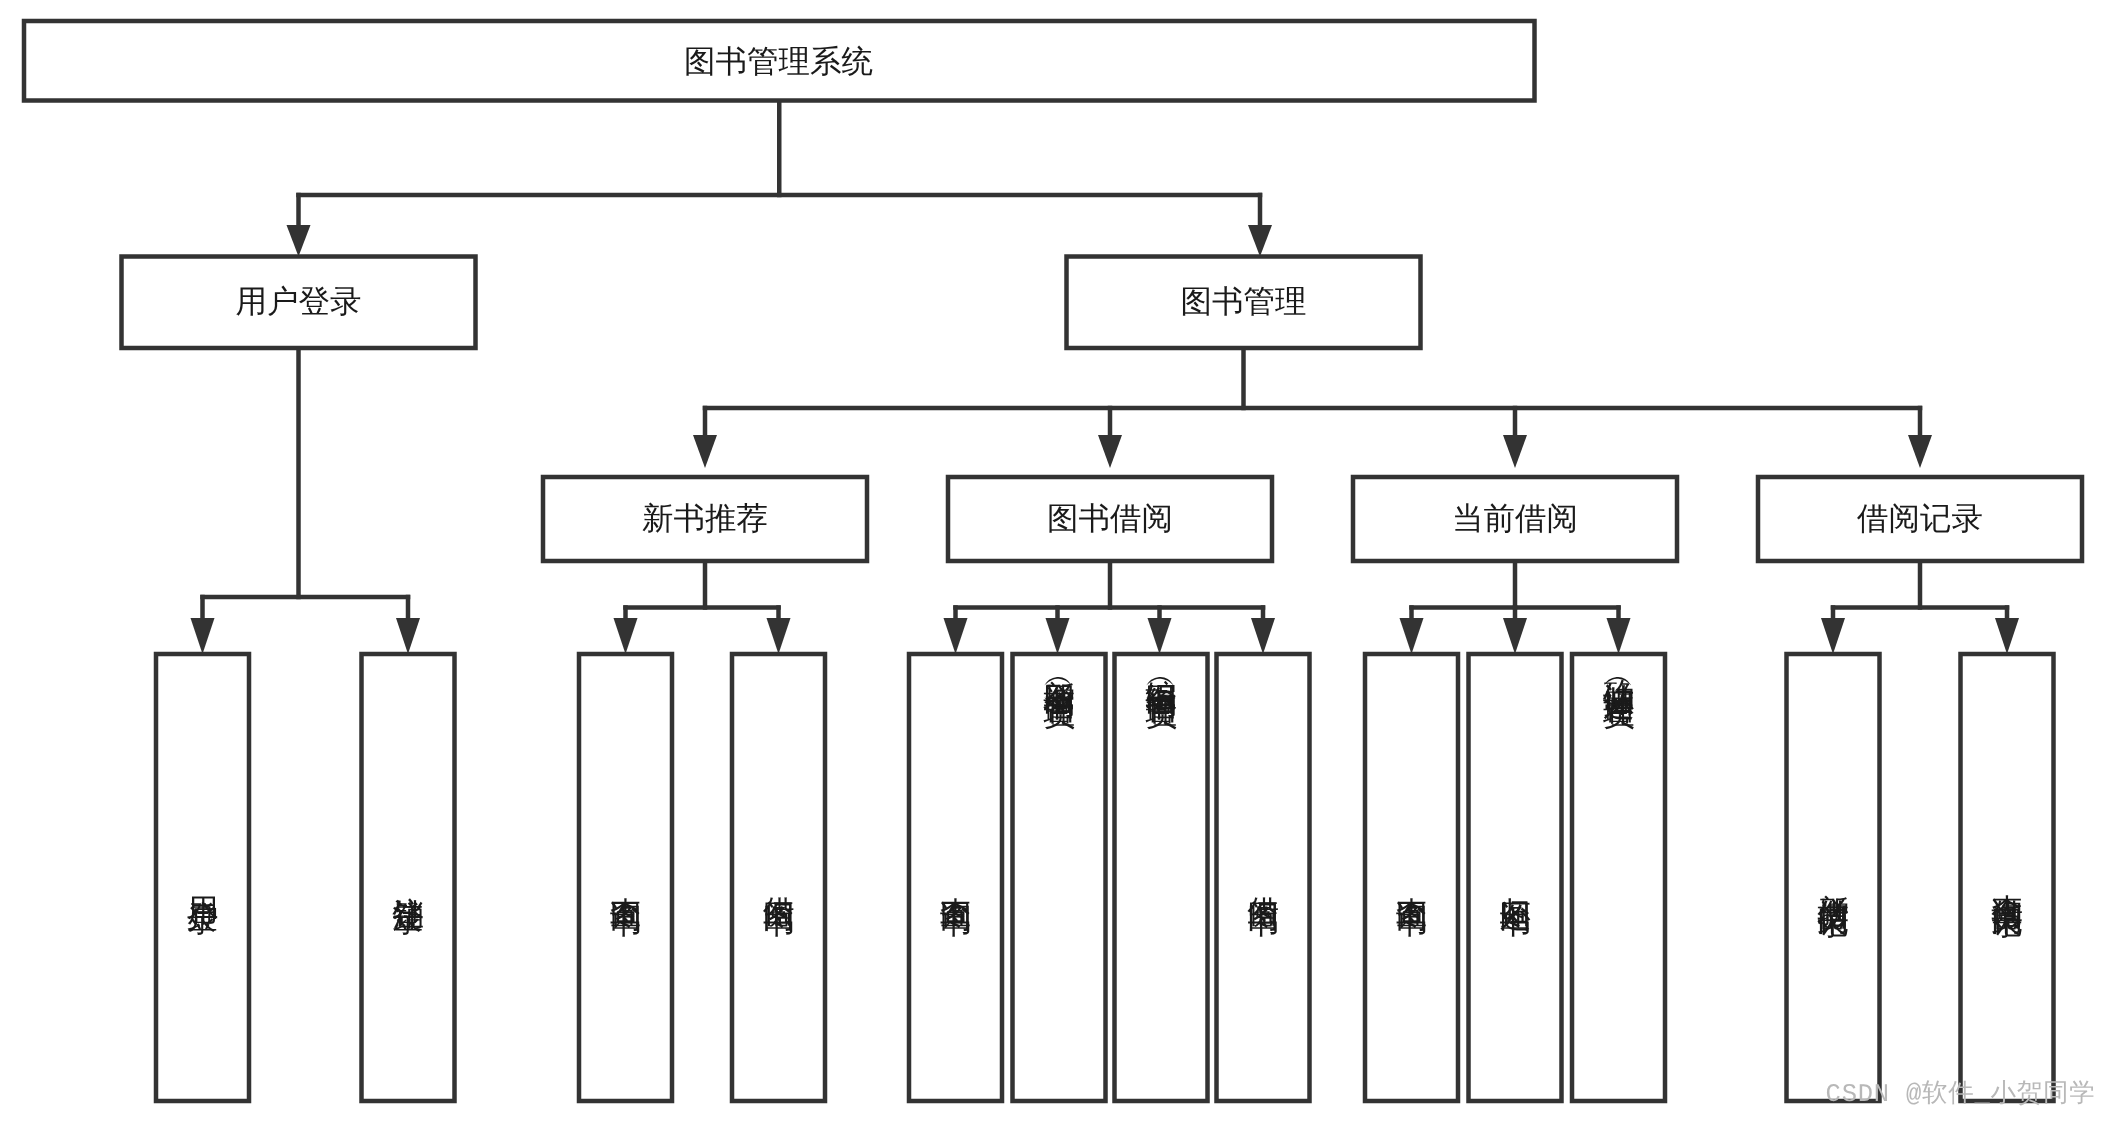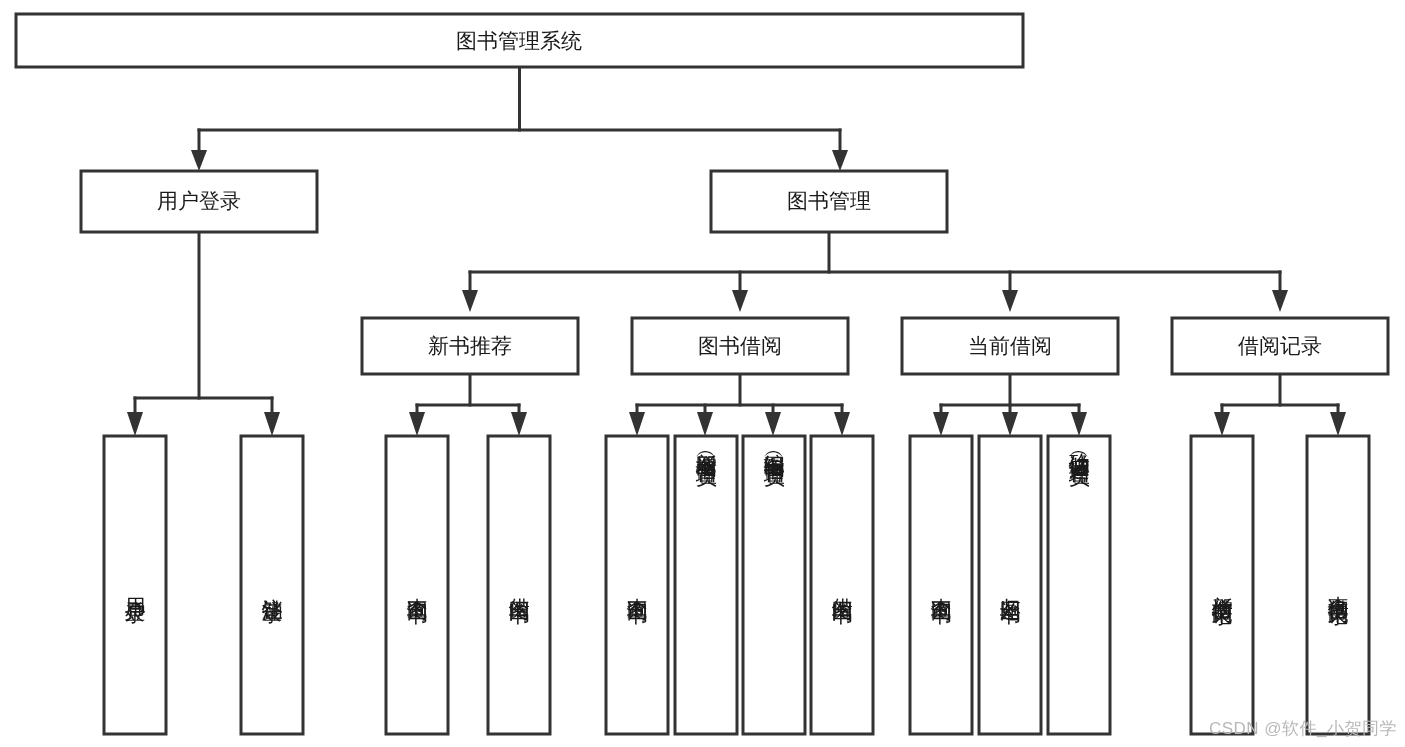--- a/index.html
+++ b/index.html
@@ -64,21 +64,21 @@
     font-size: 21px;
     line-height: 1.06;
     letter-spacing: 2px;
     color: #1a1a1a;
     white-space: nowrap;
   }
   .watermark {
     position: absolute;
     right: 8px;
     bottom: 4px;
-    font-family: Liberation Sans, sans-serif;
+    font-family: Liberation Mono, monospace;
     font-size: 17px;
     color: #b8b8b8;
     white-space: nowrap;
     letter-spacing: 0.5px;
   }
 </style>
 </head>
 <body>
 
 <div id="diagram-root">

